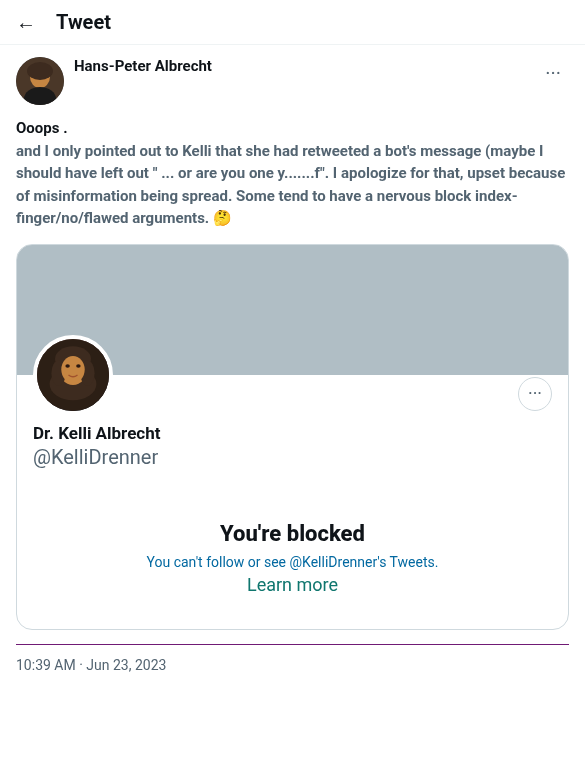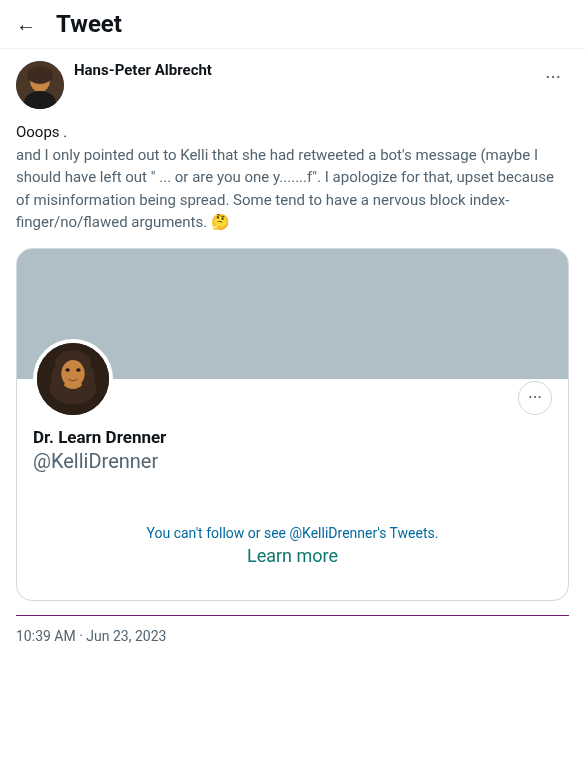--- a/index.html
+++ b/index.html
@@ -18,21 +18,21 @@
       padding: 10px 16px;
       border-bottom: 1px solid #eff3f4;
     }
     .back-btn {
       margin-right: 20px;
       font-size: 20px;
       cursor: pointer;
       color: #0f1419;
     }
     .header-title {
-      font-size: 24px;
+      font-size: 20px;
       font-weight: 700;
     }
 
     
     .tweet-container {
       padding: 12px 16px 0 16px;
     }
     .tweet-author-row {
       display: flex;
       align-items: flex-start;
@@ -79,20 +79,21 @@
       font-size: 20px;
       cursor: pointer;
       padding: 4px 8px;
     }
 
     .tweet-text {
       margin-top: 12px;
       font-size: 15px;
       line-height: 1.5;
       color: #0f1419;
+      font-weight: bold;
     }
     .tweet-text .muted-text {
       color: #536471;
       margin-top: 48px;
     }
 
     
     .profile-card-wrapper {
       margin-top: 14px;
       border: 1px solid #cfd9de;
@@ -253,24 +254,25 @@
 
               <ellipse cx="34" cy="30" rx="2.5" ry="2" fill="#2c1810"></ellipse>
               <ellipse cx="46" cy="30" rx="2.5" ry="2" fill="#2c1810"></ellipse>
 
               <path d="M35 40 Q40 44 45 40" stroke="#a0522d" stroke-width="1.5" fill="none"></path>
             </svg>
           </div>
         </div>
         <div class="profile-card-more-btn">···</div>
       </div>
-      <div class="profile-card-name">Dr. Learn Drenner</div>
+      <div class="profile-card-name">Dr. Kelli Albrecht</div>
       <div class="profile-card-handle">@KelliDrenner</div>
     </div>
 
     <div class="blocked-section">
+      <div class="blocked-title">You're blocked</div>
       <div class="blocked-desc">You can't follow or see @KelliDrenner's Tweets.</div>
       <a class="blocked-learn-more" href="#">Learn more</a>
     </div>
   </div>
 
   <div class="tweet-timestamp">10:39 AM · Jun 23, 2023</div>
 </div>
 
 </body></html>

